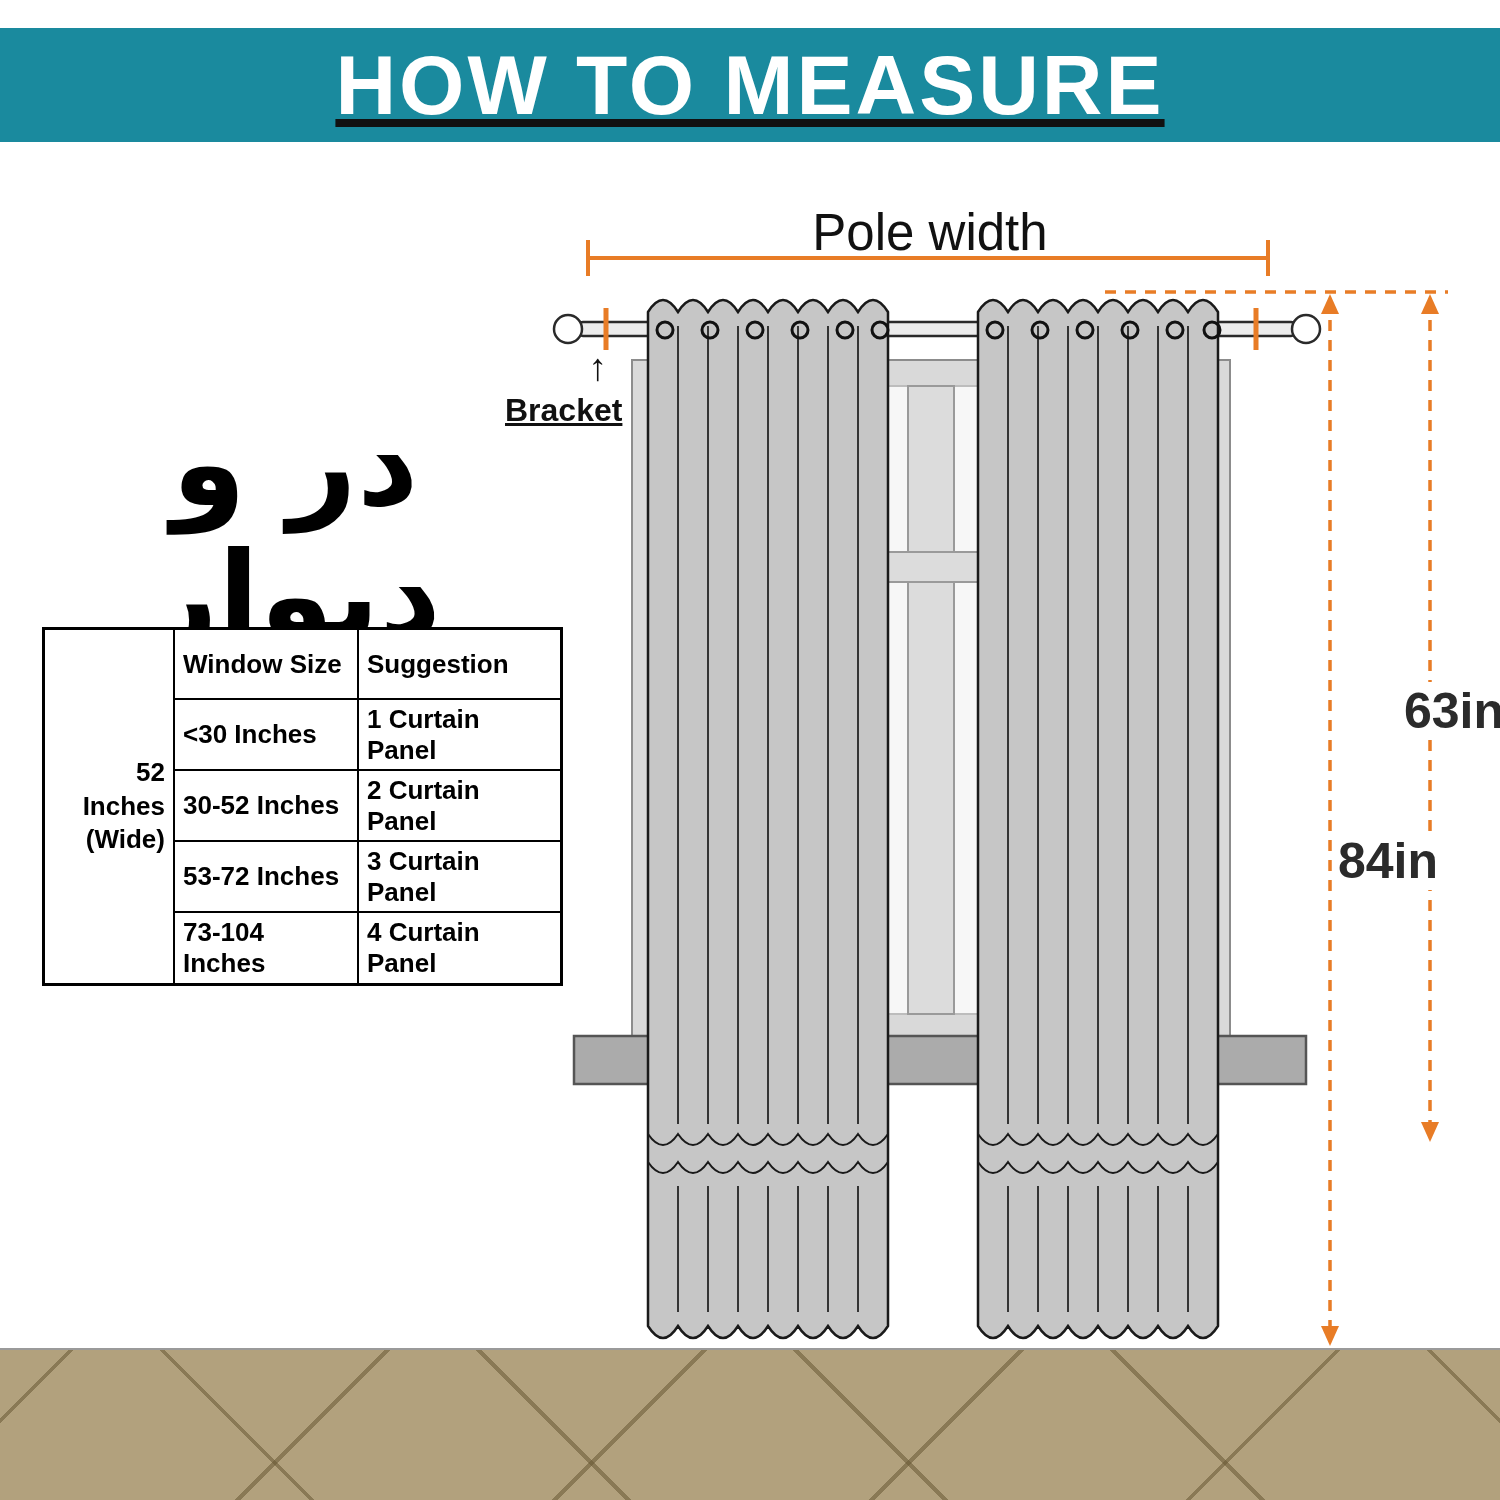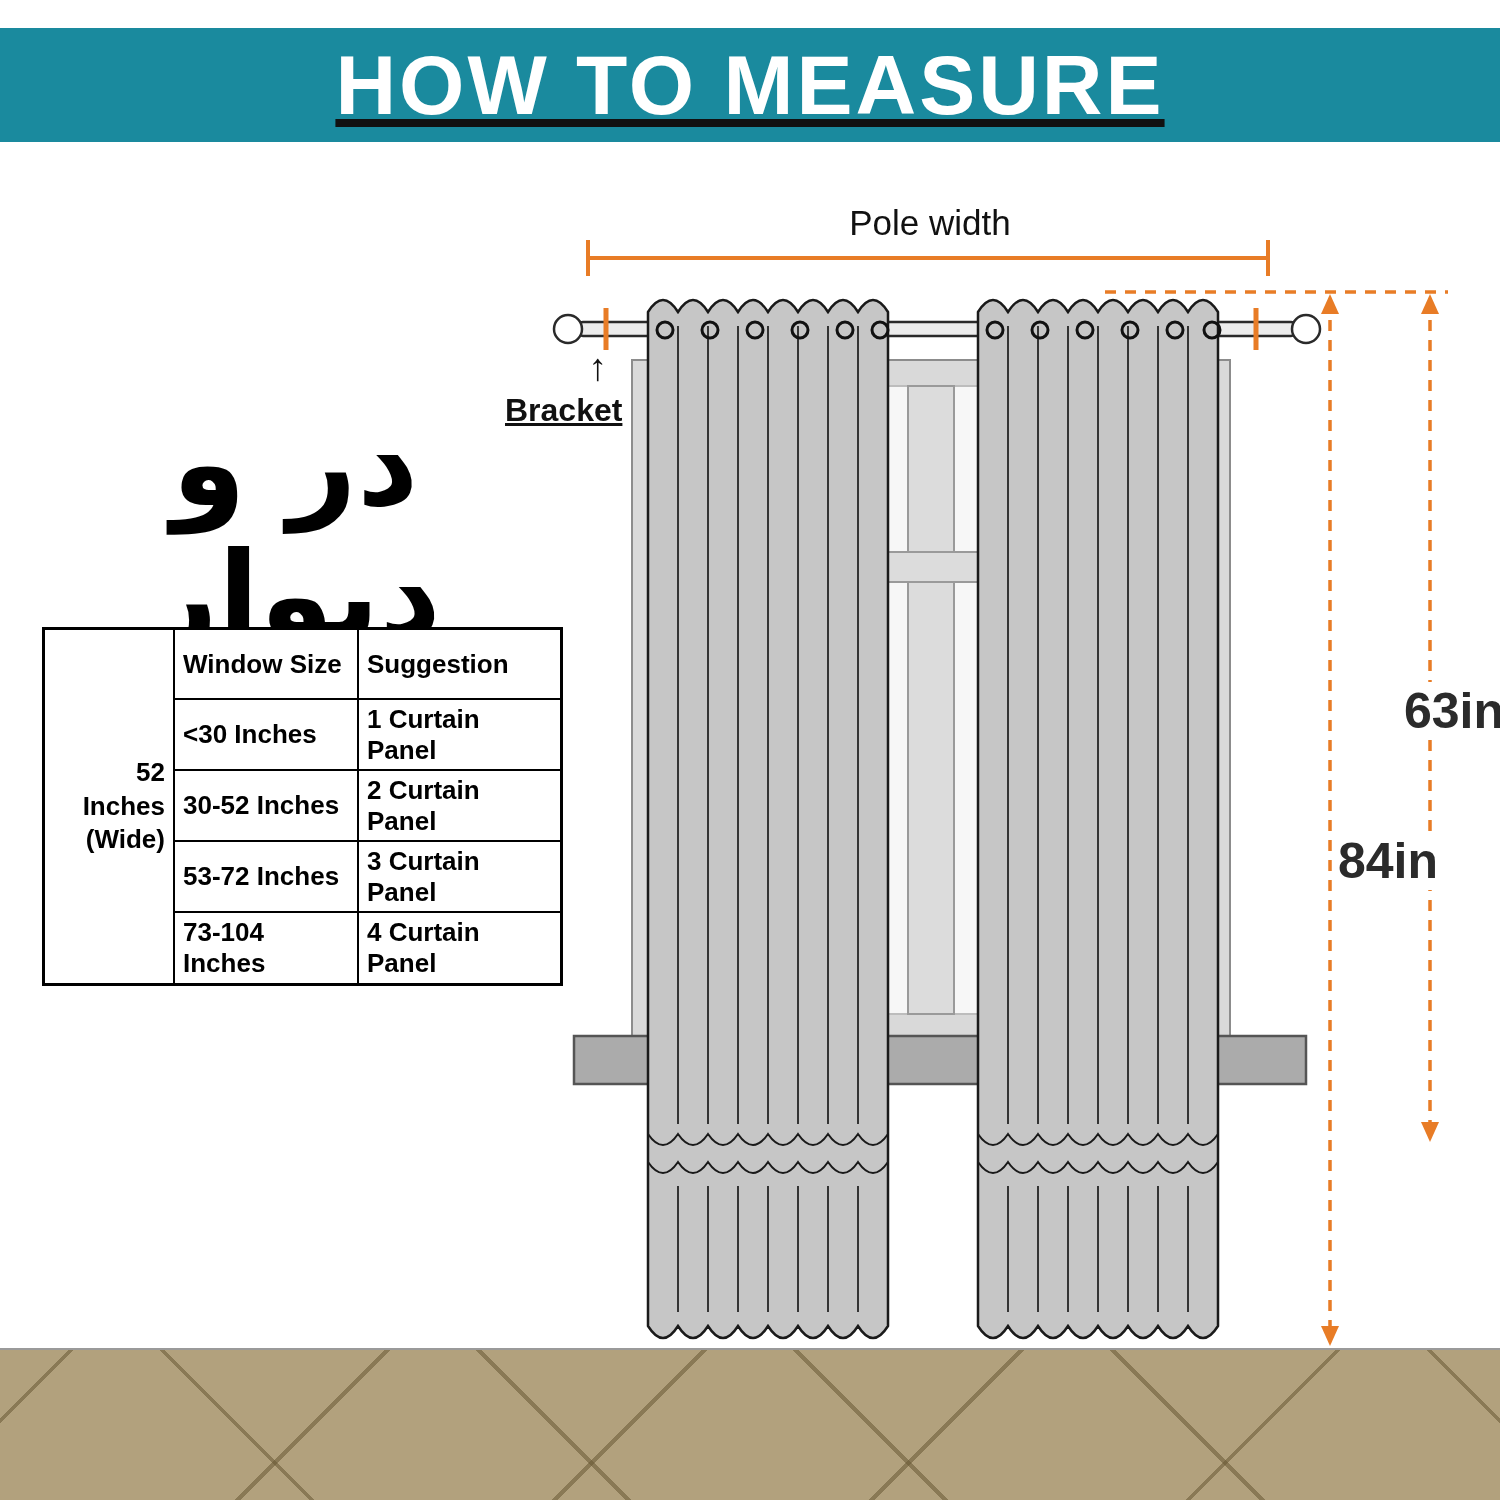--- a/index.html
+++ b/index.html
@@ -30,21 +30,21 @@
     border:2px solid #000;background:#fff;
   }
   .size-table .cell{
     border:1px solid #000;display:flex;align-items:center;
     font-size:26px;font-weight:700;padding:0 8px;box-sizing:border-box;
     background:#fff;color:#000;
   }
   .cell.span-col{grid-row:1 / span 5;justify-content:center;text-align:right;line-height:1.3;}
   
   .lbl{position:absolute;color:#111;}
-  .pole-width-label{left:585px;top:203px;width:690px;text-align:center;font-size:35px;font-weight:400;}
+  .pole-width-label{left:585px;top:203px;width:690px;text-align:center;font-size:51px;font-weight:400;}
   .bracket-arrow{left:588px;top:348px;font-size:38px;font-weight:700;line-height:1;}
   .bracket-label{left:505px;top:392px;font-size:32px;font-weight:700;text-decoration:underline;}
   .len-label{font-size:50px;font-weight:700;color:#2b2b2b;background:#fff;padding:0 6px;}
   .len-63{left:1372px;top:682px;margin-left:26px;}
   .len-84{left:1332px;top:832px;}
   
   .floor{
     position:absolute;left:0;right:0;top:1348px;height:152px;
     border-top:2px solid #9a9a9a;
     background:

